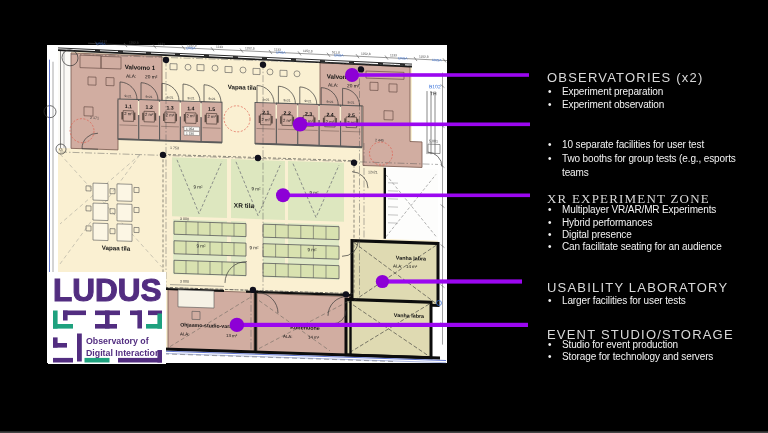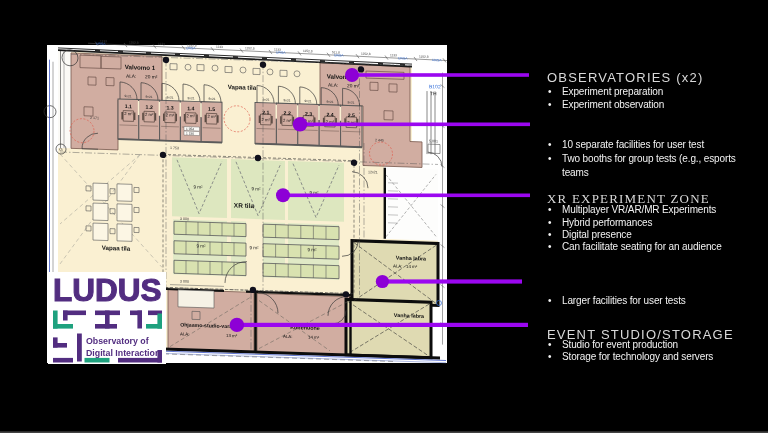--- a/index.html
+++ b/index.html
@@ -474,20 +474,21 @@
   </div>
 
   <div class="hdr" style="top:190.6px;font-family:Liberation Serif, serif;">XR EXPERIMENT ZONE</div>
   <div class="sec" style="top:204.4px;line-height:12.2px;width:195px;">
     <div class="b"><span class="m">•</span>Multiplayer VR/AR/MR Experiments</div>
     <div class="b"><span class="m">•</span>Hybrid performances</div>
     <div class="b"><span class="m">•</span>Digital presence</div>
     <div class="b"><span class="m">•</span>Can facilitate seating for an audience</div>
   </div>
 
+  <div class="hdr" style="top:279.8px;">USABILITY LABORATORY</div>
   <div class="sec" style="top:294.4px;line-height:13px;width:195px;">
     <div class="b"><span class="m">•</span>Larger facilities for user tests</div>
   </div>
 
   <div class="hdr" style="top:327px;">EVENT STUDIO/STORAGE</div>
   <div class="sec" style="top:338.9px;line-height:11.9px;width:195px;">
     <div class="b"><span class="m">•</span>Studio for event production</div>
     <div class="b"><span class="m">•</span>Storage for technology and servers</div>
   </div>
 </div>

